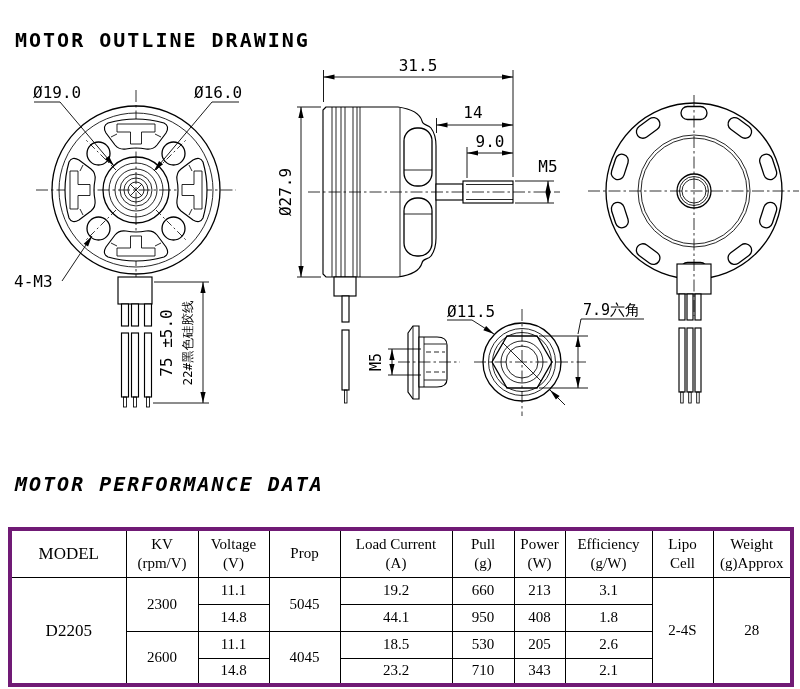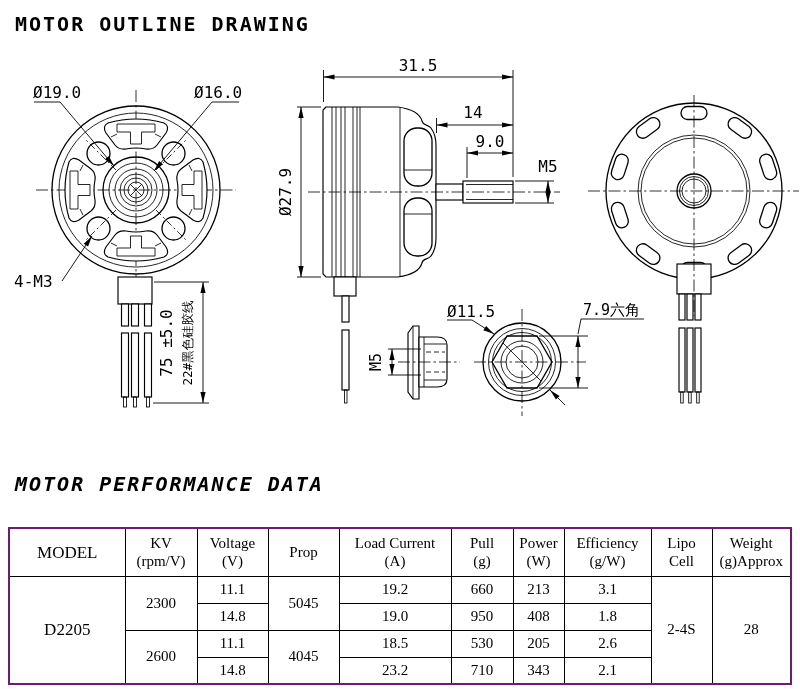--- a/index.html
+++ b/index.html
@@ -1,34 +1,34 @@
 <!DOCTYPE html>
 <html><head>
 <meta charset="utf-8">
 <style>
   html,body{margin:0;padding:0;background:#fff;}
   body{width:800px;height:689px;position:relative;overflow:hidden;
        font-family:"Liberation Sans",sans-serif;color:#000;}
   .sec-title{position:absolute;left:15px;font-family:"DejaVu Sans Mono",monospace;
        font-weight:bold;font-size:20px;letter-spacing:2px;white-space:nowrap;}
-  #title-outline{top:12px;}
+  #title-outline{top:28px;}
   #title-performance{top:472px;font-style:italic;}
   svg{position:absolute;left:0;top:0;}
   .ln{fill:none;stroke:#000;stroke-width:1.3;}
   .tn{fill:none;stroke:#000;stroke-width:0.85;}
   .wh{fill:#fff;stroke:#000;stroke-width:1.15;}
   .cl{fill:none;stroke:#000;stroke-width:0.8;stroke-dasharray:12 3 2.5 3;}
   .cs{fill:none;stroke:#000;stroke-width:0.8;stroke-dasharray:7 3 2 3;}
   .dm{fill:none;stroke:#000;stroke-width:0.9;}
   .dash{stroke-dasharray:5 3;}
   .txt{font-family:"DejaVu Sans Mono",monospace;font-size:16px;fill:#000;}
   .txs{font-family:"DejaVu Sans Mono",monospace;font-size:15px;fill:#000;}
   .txc{font-family:"DejaVu Sans Mono",monospace;font-size:12.5px;fill:#000;}
   table#perf{position:absolute;left:8px;top:527px;border-collapse:collapse;
-       table-layout:fixed;width:784px;border:2px solid #701a75;
+       table-layout:fixed;width:784px;border:4px solid #701a75;
        font-family:"Liberation Serif",serif;font-size:15px;}
   #perf td{border:1px solid #000;text-align:center;vertical-align:middle;
        padding:0;white-space:pre-line;line-height:1.25;}
   #perf tr.h{height:48px;}
   #perf tr.r{height:27px;}
   #perf td.big{font-size:17px;}
 </style>
 </head>
 <body>
 
@@ -269,21 +269,21 @@
     <td rowspan="2">5045</td>
     <td>19.2</td>
     <td>660</td>
     <td>213</td>
     <td>3.1</td>
     <td rowspan="4">2-4S</td>
     <td rowspan="4">28</td>
   </tr>
   <tr class="r">
     <td>14.8</td>
-    <td>19.0</td>
+    <td>44.1</td>
     <td>950</td>
     <td>408</td>
     <td>1.8</td>
   </tr>
   <tr class="r">
     <td rowspan="2">2600</td>
     <td>11.1</td>
     <td rowspan="2">4045</td>
     <td>18.5</td>
     <td>530</td>

